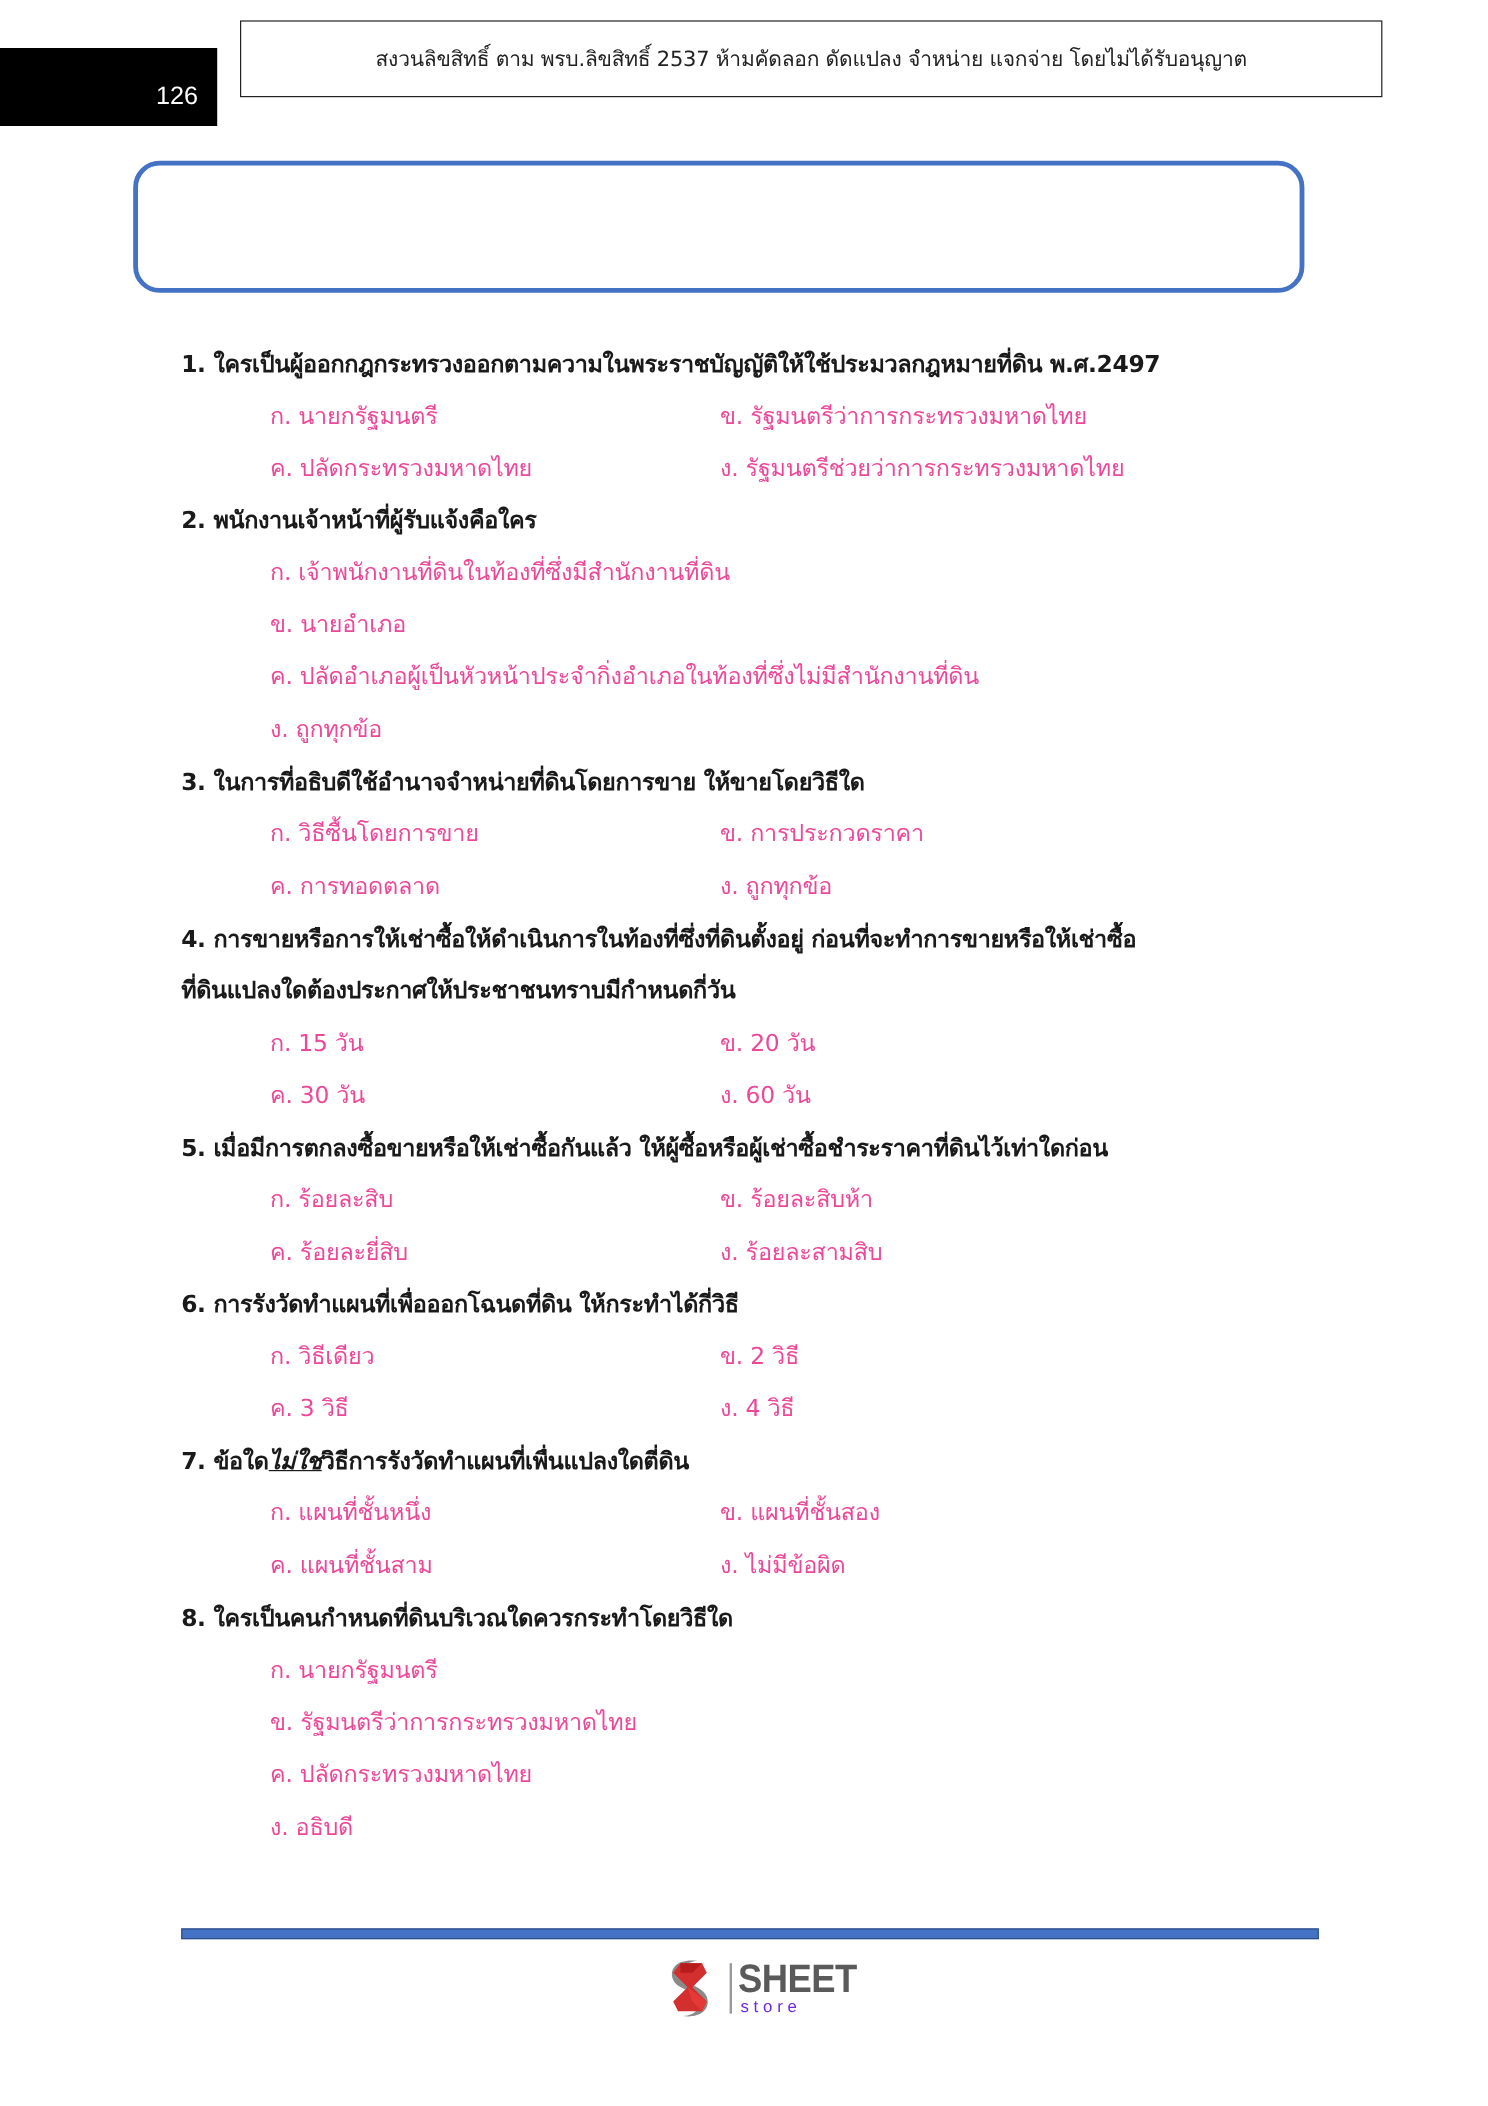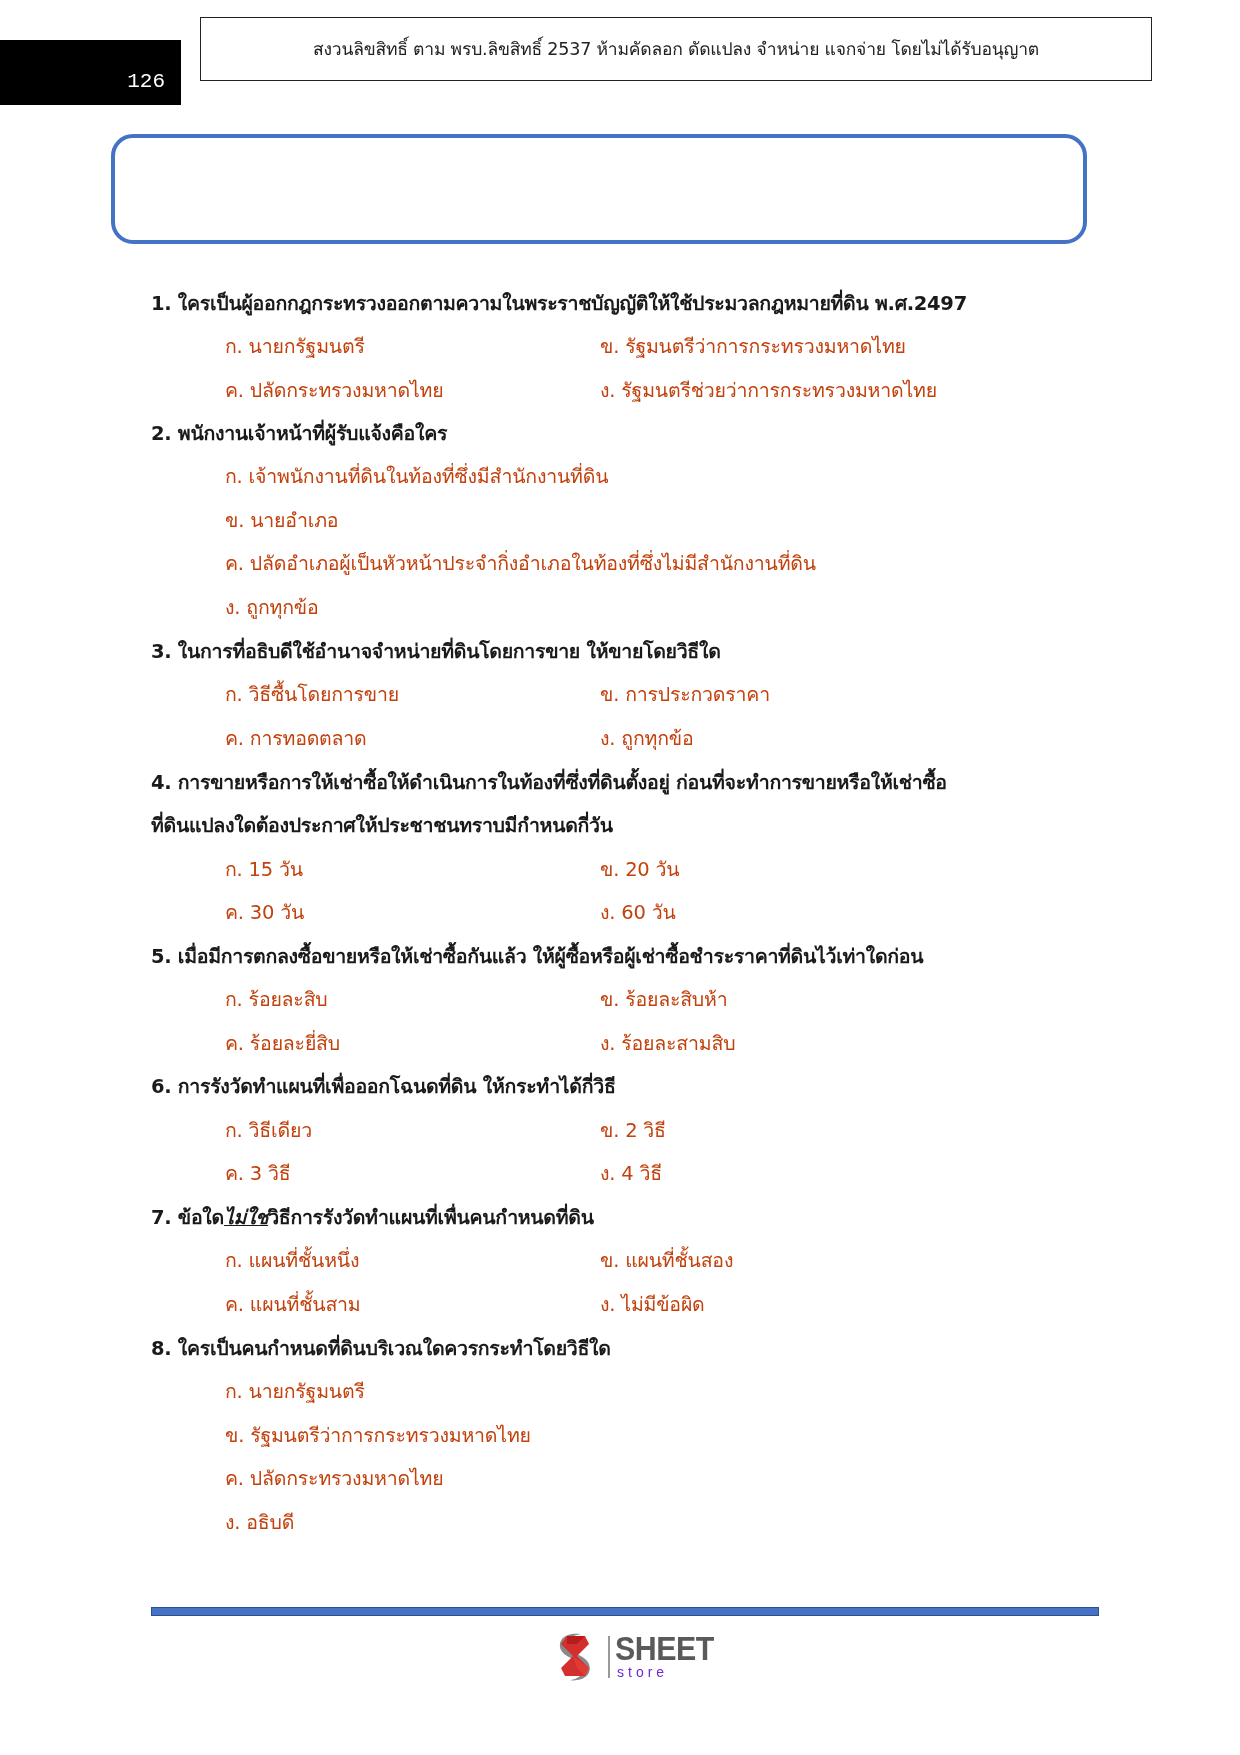--- a/index.html
+++ b/index.html
@@ -1,28 +1,28 @@
 <!DOCTYPE html>
 <html><head>
 <meta charset="utf-8">
 <style>
   html, body { margin:0; padding:0; background:#ffffff; }
   body { width:1240px; height:1755px; position:relative; overflow:hidden;
          font-family:"DejaVu Sans","Liberation Sans",sans-serif; color:#1a1a1a; }
   .page-num-box { position:absolute; left:0; top:40px; width:181px; height:65px; background:#000; }
-  .page-num { position:absolute; right:16px; bottom:12px; color:#fff; font-size:21px; font-family:Liberation Mono, monospace; }
+  .page-num { position:absolute; right:16px; bottom:12px; color:#fff; font-size:21px; font-family:Liberation Sans, sans-serif; }
   .notice-box { position:absolute; left:200px; top:17px; width:952px; height:64px; border:1.5px solid #222;
                 display:flex; align-items:center; justify-content:center; box-sizing:border-box; }
   .notice-text { font-size:17.5px; color:#222; white-space:nowrap; letter-spacing:-0.2px; }
   .title-frame { position:absolute; left:111px; top:134px; width:976px; height:110px; border:4px solid #4472c4;
                  border-radius:22px; box-sizing:border-box; text-align:center; }
   .title-line1 { position:absolute; left:0; right:0; top:22px; font-size:19px; font-weight:bold; white-space:nowrap; letter-spacing:-0.3px; }
   .title-line2 { position:absolute; left:0; right:0; top:66px; font-size:19px; font-weight:bold; }
   .question { position:absolute; left:151px; font-size:19.5px; font-weight:bold; white-space:nowrap; letter-spacing:-0.3px; }
-  .option { position:absolute; font-size:19.5px; white-space:nowrap; letter-spacing:-0.2px; color:#c2410c; }
+  .option { position:absolute; font-size:19.5px; white-space:nowrap; letter-spacing:-0.2px; color:#ec4899; }
   .col-a { left:225px; } .col-b { left:600px; }
   .em { font-style:italic; text-decoration:underline; }
   .footer-bar { position:absolute; left:151px; top:1607px; width:948px; height:9px; background:#4472c4;
                 border:1px solid #2f4f8a; box-sizing:border-box; }
   .logo { position:absolute; left:551px; top:1630px; width:175px; height:52px; }
   .logo-icon { position:absolute; left:0; top:0; width:50px; height:52px; }
   .logo-divider { position:absolute; left:57px; top:6px; width:1.5px; height:42px; background:#999; }
   .logo-word { position:absolute; left:64px; top:0px; font-family:"Liberation Sans",sans-serif; font-weight:bold;
                font-size:33px; color:#5a5a5a; letter-spacing:-0.5px; transform:scaleX(0.92); transform-origin:left; }
   .logo-sub { position:absolute; left:66px; top:34px; font-family:"Liberation Sans",sans-serif; font-size:14px;
@@ -71,21 +71,21 @@
 <div class="option col-b" style="top:984px">ข. ร้อยละสิบห้า</div>
 <div class="option col-a" style="top:1028px">ค. ร้อยละยี่สิบ</div>
 <div class="option col-b" style="top:1028px">ง. ร้อยละสามสิบ</div>
 
 <div class="question" style="top:1071px">6. การรังวัดทำแผนที่เพื่อออกโฉนดที่ดิน ให้กระทำได้กี่วิธี</div>
 <div class="option col-a" style="top:1115px">ก. วิธีเดียว</div>
 <div class="option col-b" style="top:1115px">ข. 2 วิธี</div>
 <div class="option col-a" style="top:1158px">ค. 3 วิธี</div>
 <div class="option col-b" style="top:1158px">ง. 4 วิธี</div>
 
-<div class="question" style="top:1202px"><span>7. ข้อใด</span><span class="em">ไม่ใช่</span><span>วิธีการรังวัดทำแผนที่เพื่นคนกำหนดที่ดิน</span></div>
+<div class="question" style="top:1202px"><span>7. ข้อใด</span><span class="em">ไม่ใช่</span><span>วิธีการรังวัดทำแผนที่เพื่นแปลงใดตี่ดิน</span></div>
 <div class="option col-a" style="top:1245px">ก. แผนที่ชั้นหนึ่ง</div>
 <div class="option col-b" style="top:1245px">ข. แผนที่ชั้นสอง</div>
 <div class="option col-a" style="top:1289px">ค. แผนที่ชั้นสาม</div>
 <div class="option col-b" style="top:1289px">ง. ไม่มีข้อผิด</div>
 
 <div class="question" style="top:1333px">8. ใครเป็นคนกำหนดที่ดินบริเวณใดควรกระทำโดยวิธีใด</div>
 <div class="option col-a" style="top:1376px">ก. นายกรัฐมนตรี</div>
 <div class="option col-a" style="top:1420px">ข. รัฐมนตรีว่าการกระทรวงมหาดไทย</div>
 <div class="option col-a" style="top:1463px">ค. ปลัดกระทรวงมหาดไทย</div>
 <div class="option col-a" style="top:1507px">ง. อธิบดี</div>

